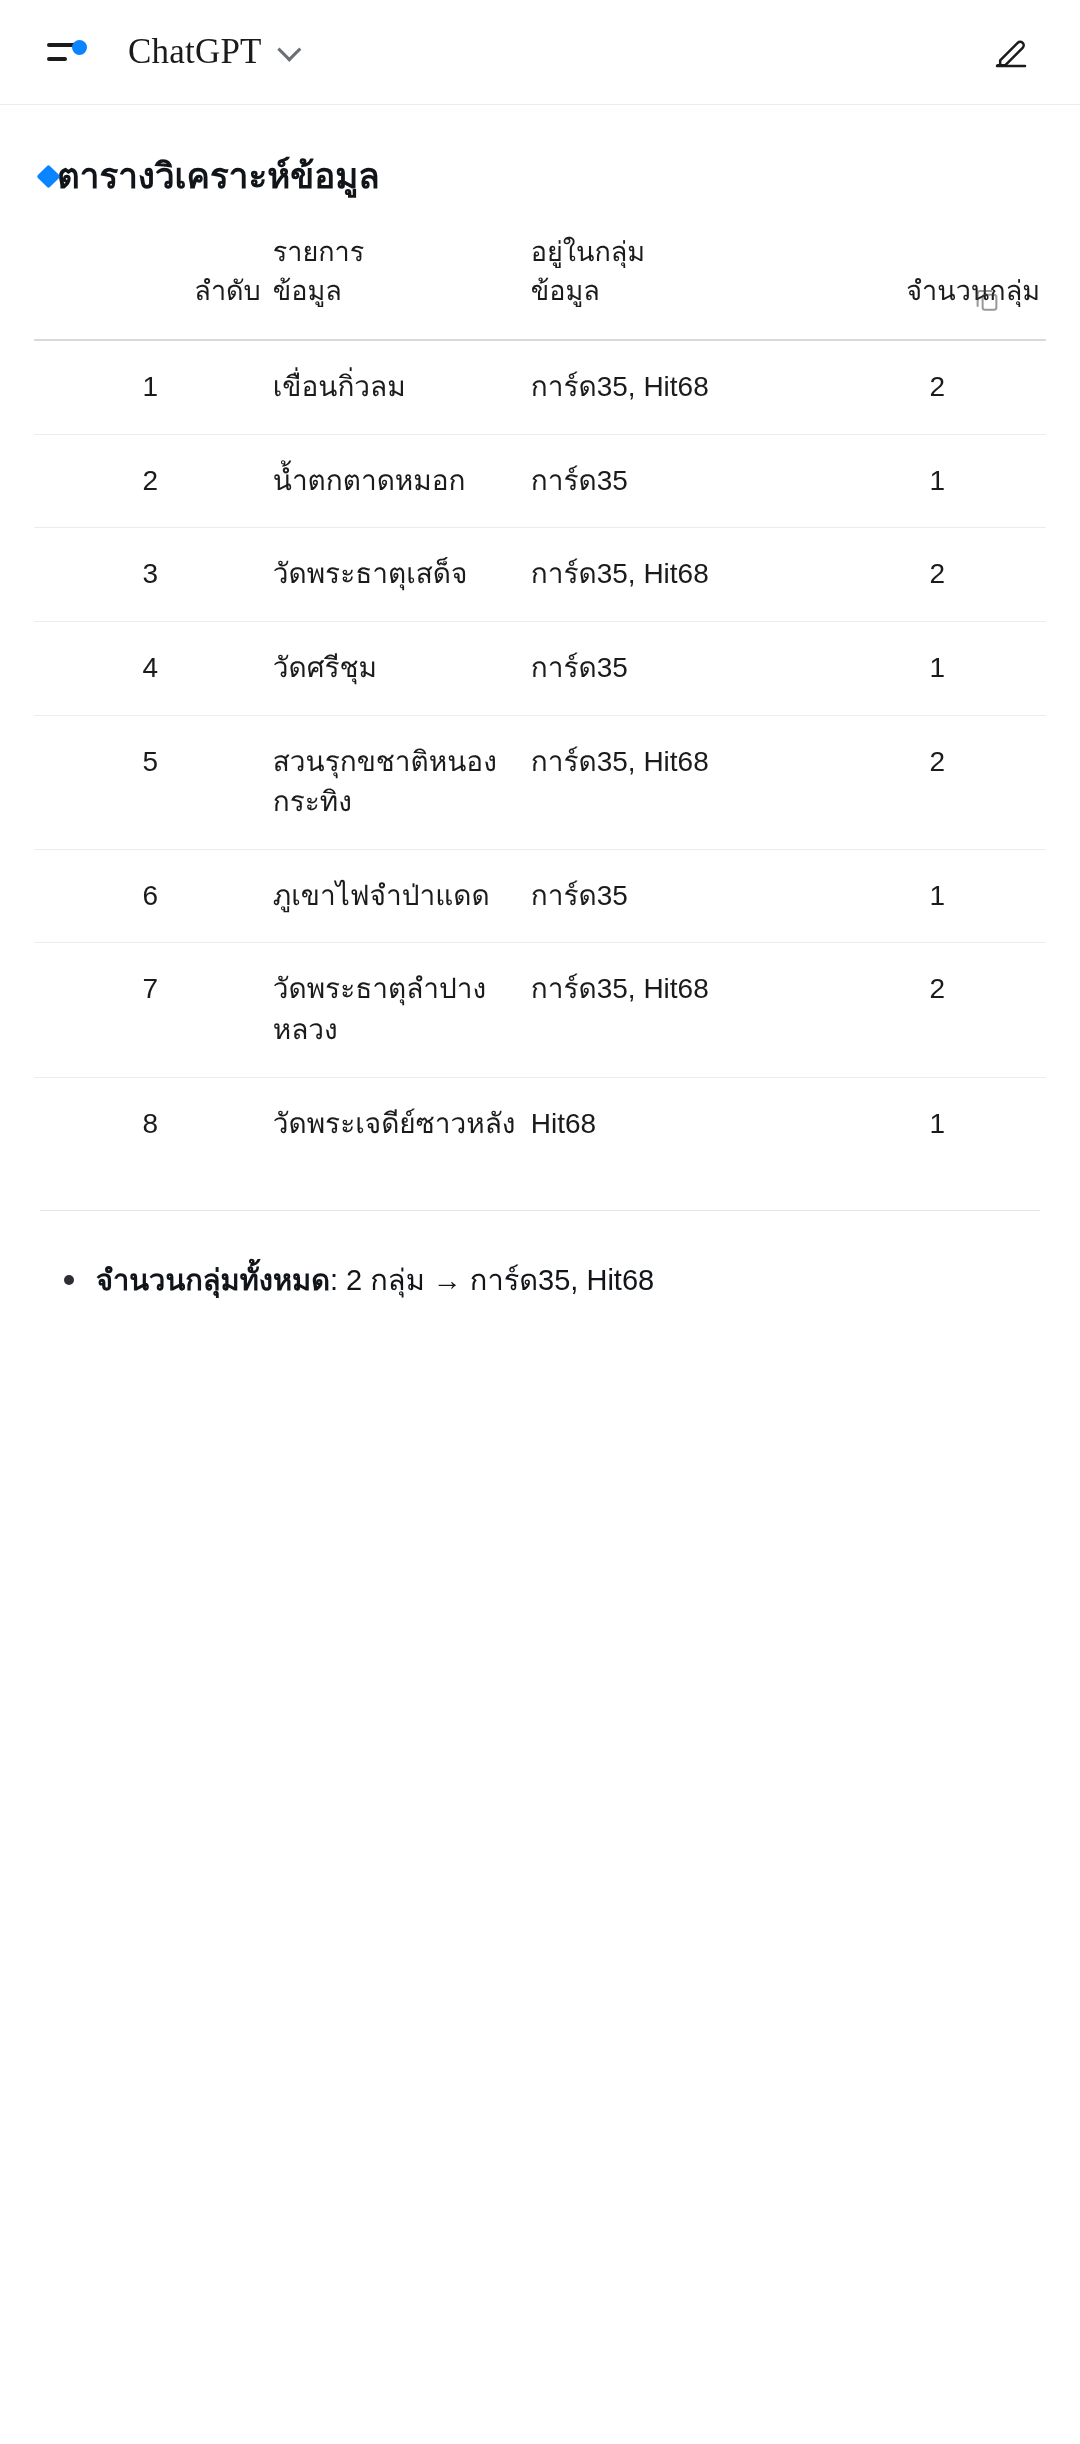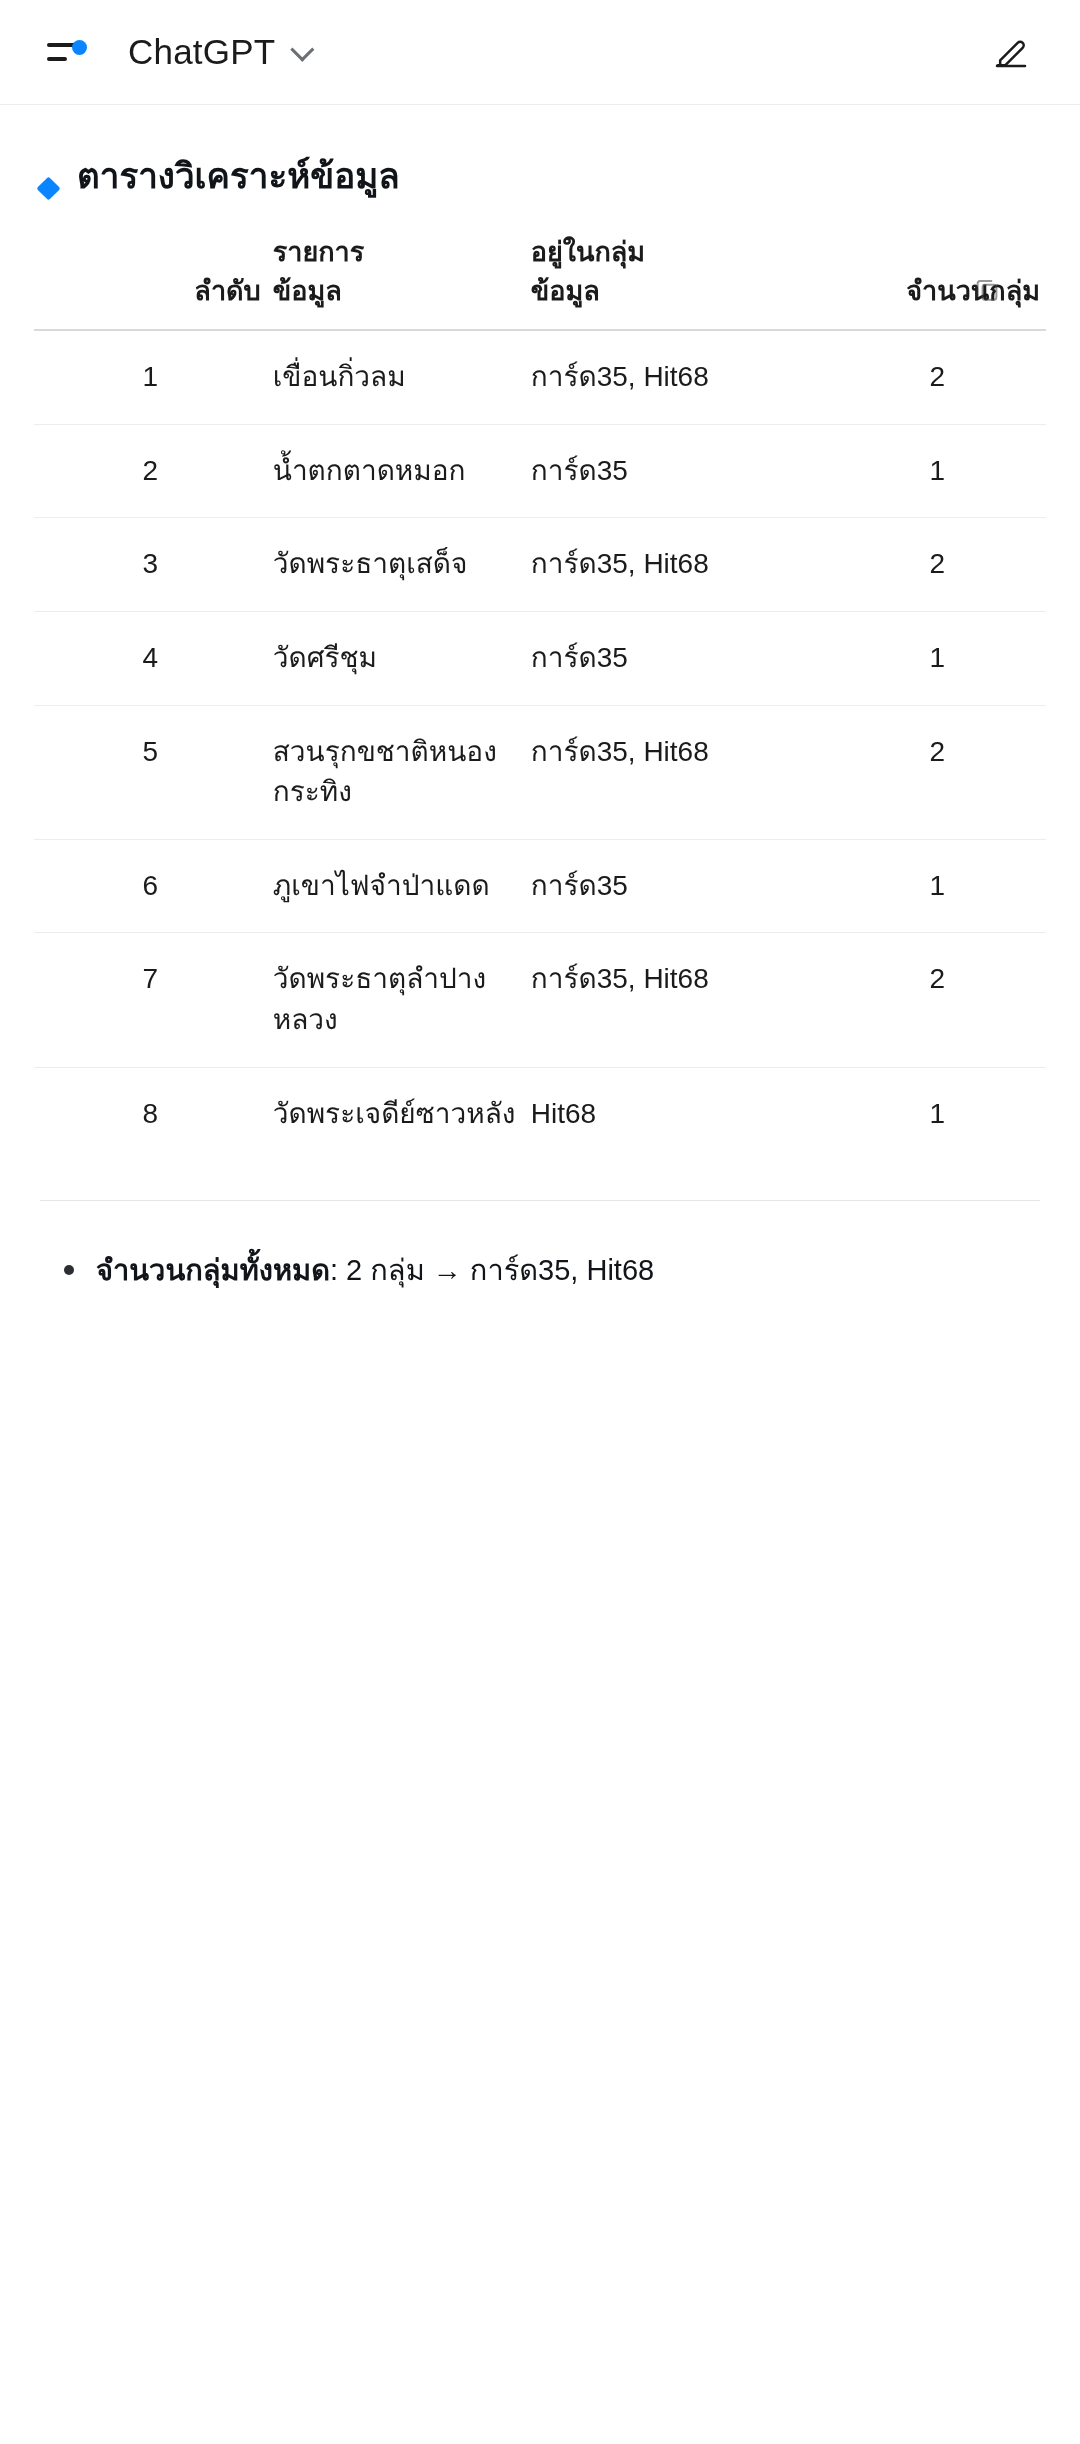--- a/index.html
+++ b/index.html
@@ -22,20 +22,21 @@
   }
 
   
   .appbar {
     height: 105px;
     display: flex;
     align-items: center;
     padding: 0 38px;
     border-bottom: 1.5px solid #ececec;
     background: #fff;
+    font-family: Liberation Serif, serif;
   }
   .menu-btn {
     width: 58px;
     height: 58px;
     display: flex;
     align-items: center;
     justify-content: center;
     flex: 0 0 auto;
   }
   .menu-icon {
@@ -88,22 +89,21 @@
     justify-content: center;
   }
 
   
   .content {
     padding: 28px 34px 40px 34px;
   }
 
   .section-head {
     display: flex;
-    align-items: flex-end;
-    gap: 20px;
+    align-items: center;
     margin: 22px 0 26px 6px;
   }
   .diamond {
     width: 17px;
     height: 17px;
     background: #0a84ff;
     transform: rotate(45deg);
     border-radius: 2px;
     flex: 0 0 auto;
   }
@@ -121,24 +121,24 @@
     margin: 10px 0 0 0;
     table-layout: fixed;
   }
   table.data col.c0 { width: 23%; }
   table.data col.c1 { width: 25.5%; }
   table.data col.c2 { width: 30%; }
   table.data col.c3 { width: 21.5%; }
 
   table.data thead th {
     font-size: 27px;
-    font-weight: 700;
+    font-weight: 400;
     color: #1b1b1b;
     text-align: left;
-    padding: 10px 6px 18px 6px;
+    padding: 10px 6px 28px 6px;
     vertical-align: bottom;
     line-height: 1.45;
     border-bottom: 2px solid #d7dadd;
   }
   table.data thead th.center { text-align: right; }
   table.data thead th.head-qty {
     text-align: right;
     position: relative;
   }
   .copy-glyph {

